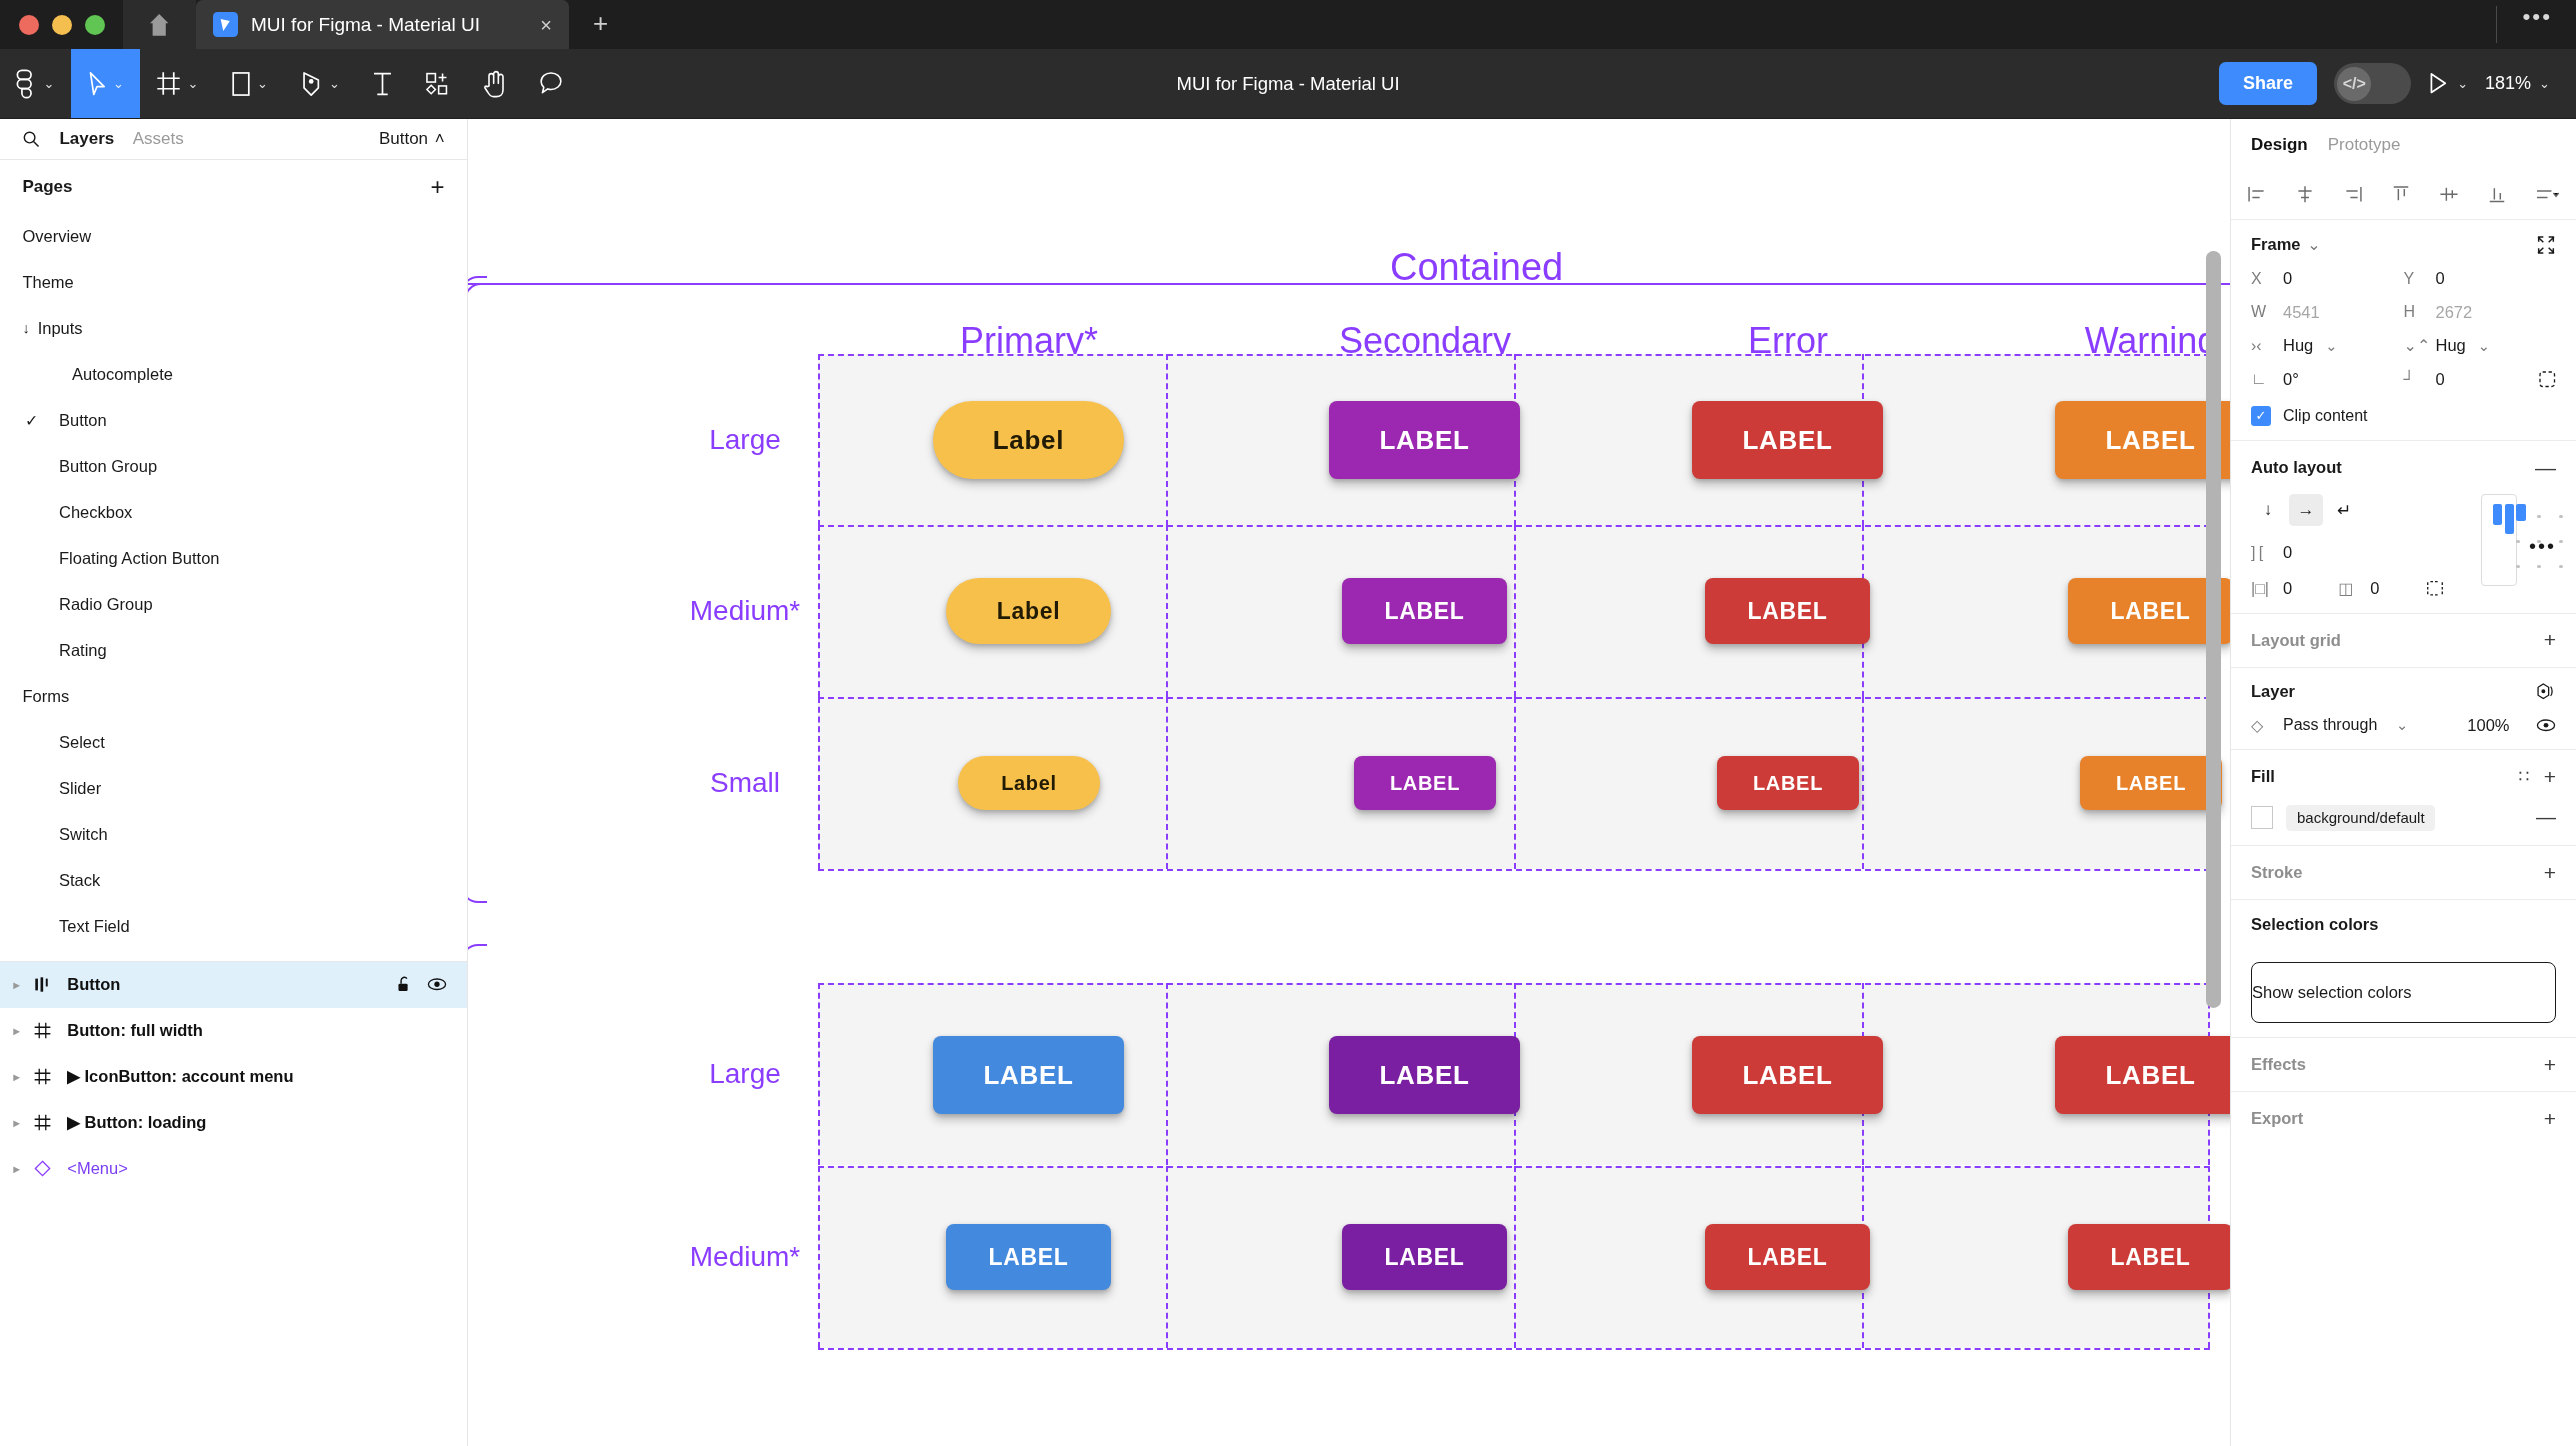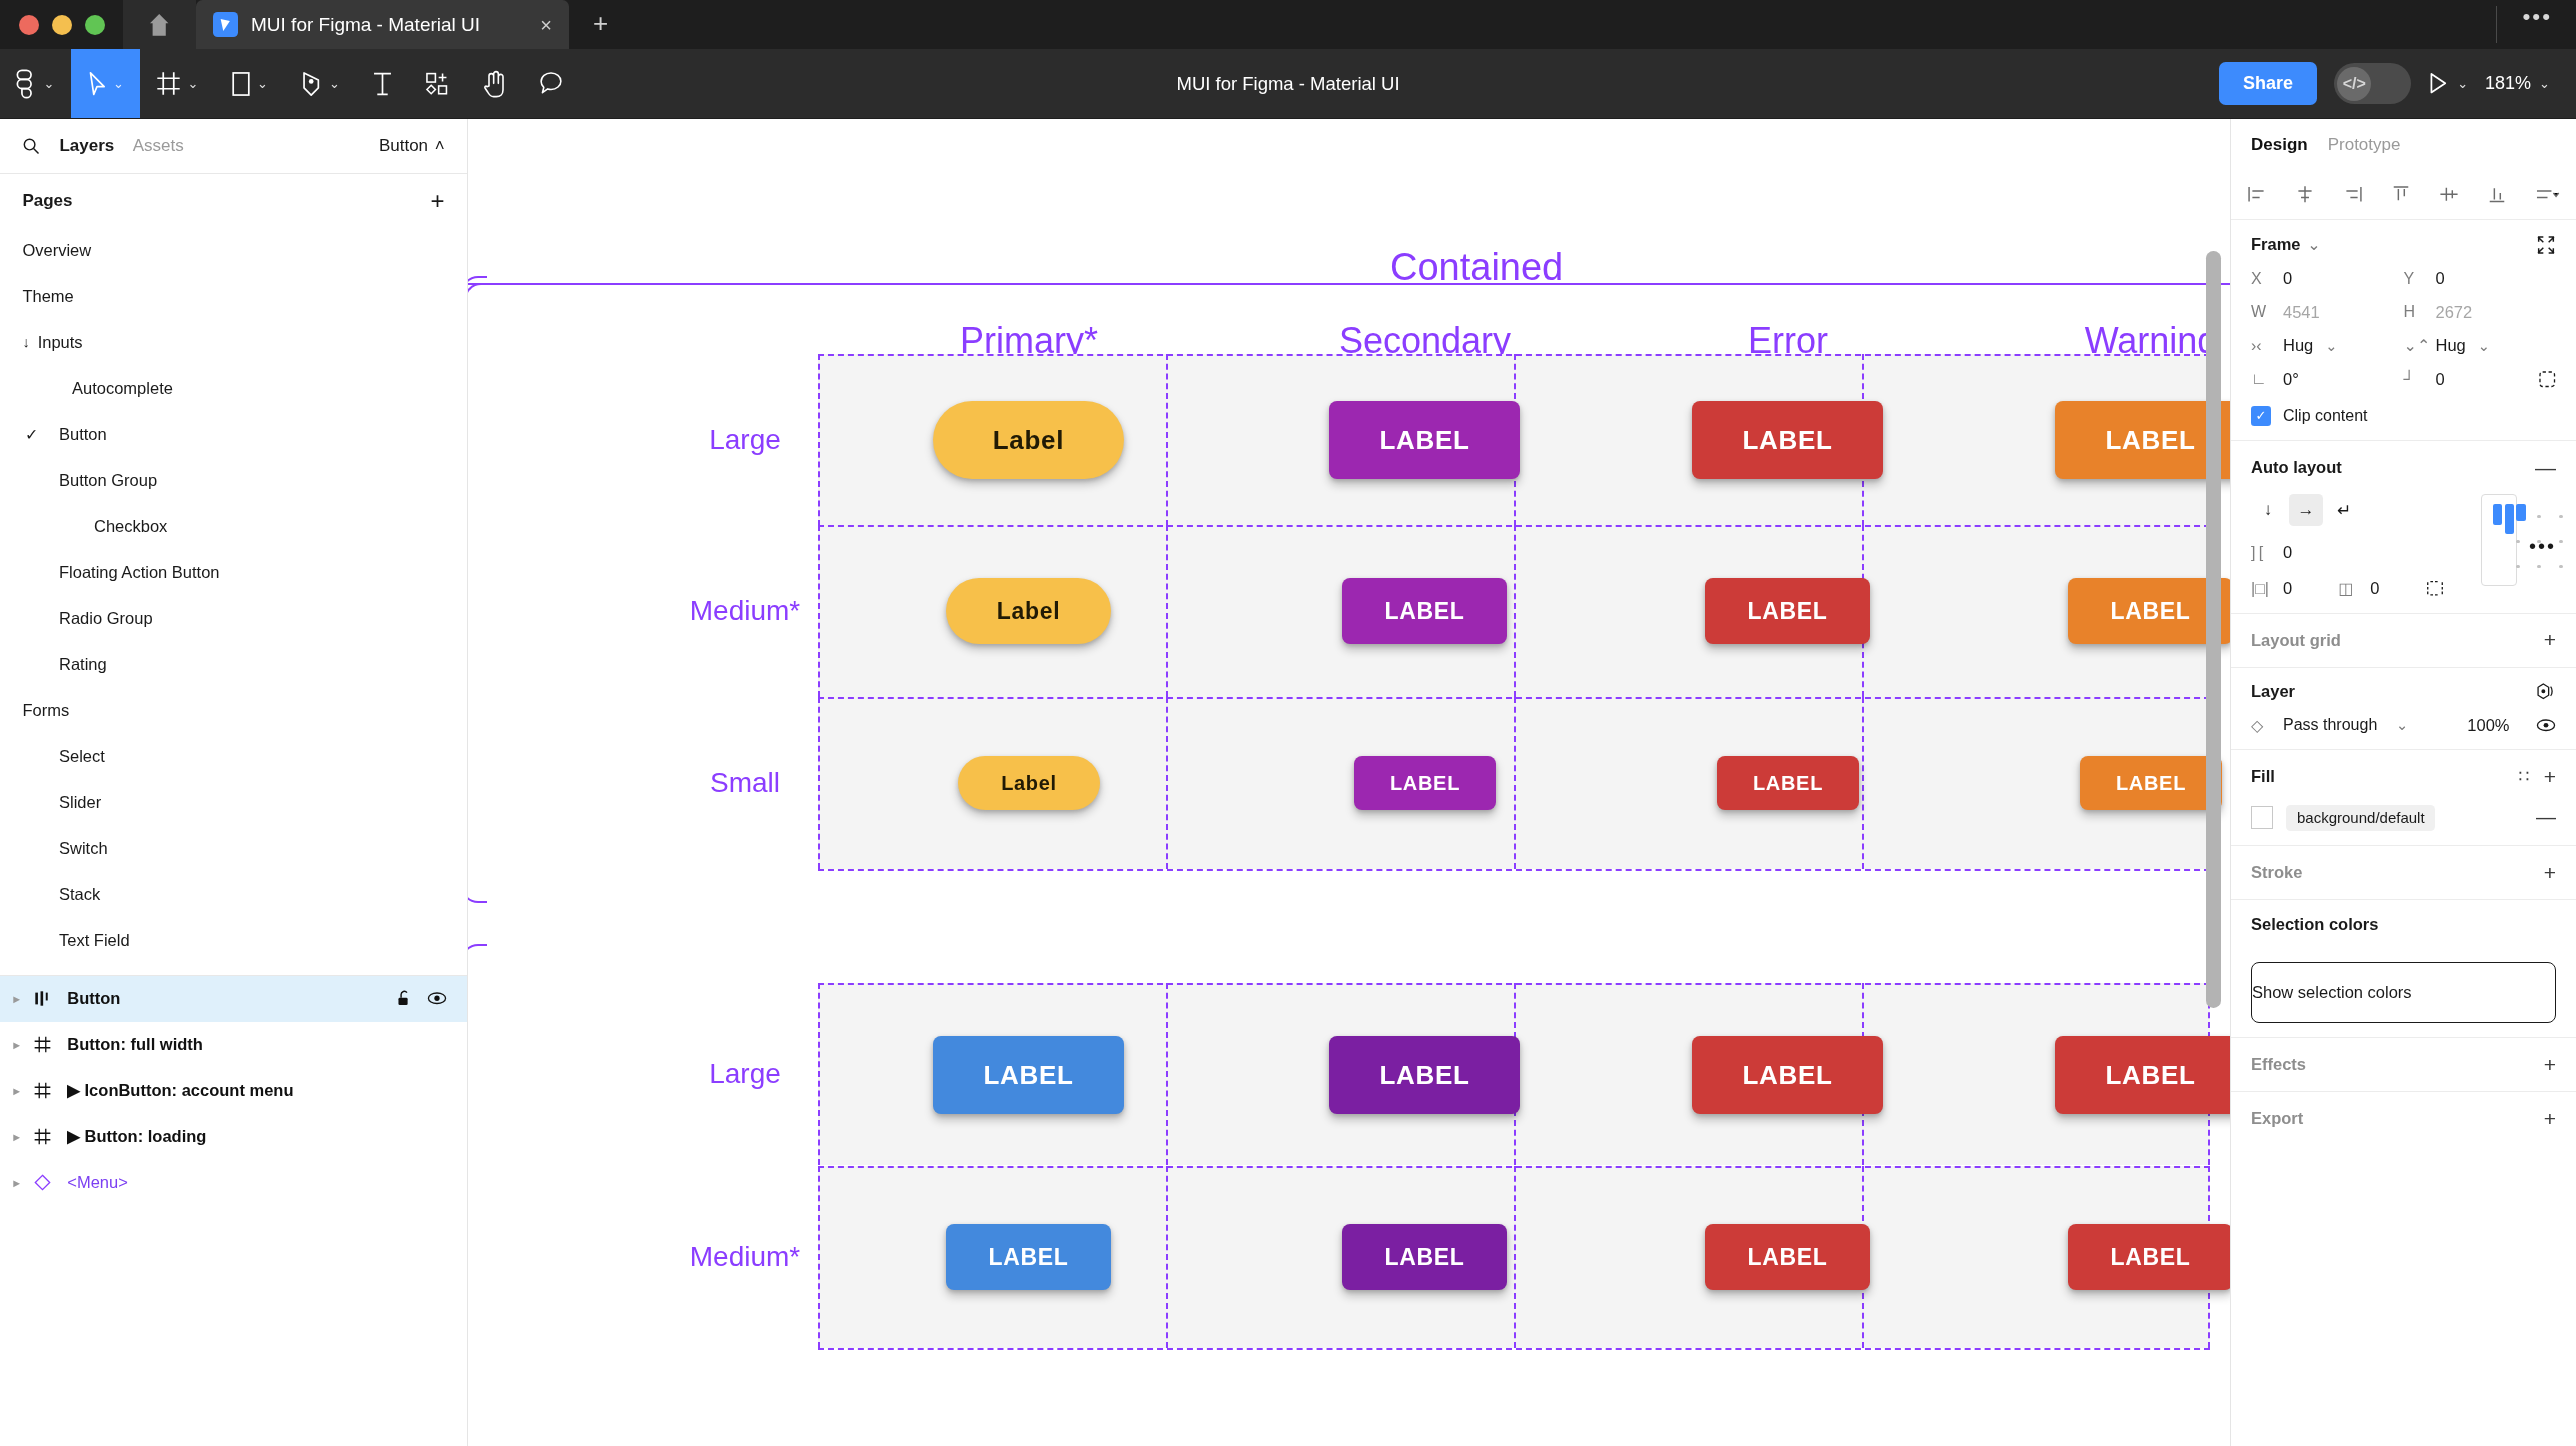--- a/index.html
+++ b/index.html
@@ -77,21 +77,21 @@
   .play-wrap { display: flex; align-items: center; gap: 9.2px; color: #fff; }
   .zoomlabel { color: #ffffff; font-size: 18px; display: flex; align-items: center; gap: 8px; }
 
   
   .leftpanel {
     position: absolute; top: 119px; left: 0; width: 468px; height: 1328px;
     background: #ffffff; border-right: 0.7px solid #e5e5e5;
     display: flex; flex-direction: column;
   }
   .lp-tabs {
-    height: 55px; display: flex; align-items: center; gap: 18.5px; padding: 0 22.4px;
+    height: 41px; display: flex; align-items: center; gap: 18.5px; padding: 0 22.4px;
     border-bottom: 0.7px solid #e8e8e8;
   }
   .lp-tab { font-size: 17px; color: #9a9a9a; }
   .lp-tab.active { color: #1a1a1a; font-weight: bold; }
   .lp-right { margin-left: auto; display: flex; align-items: center; gap: 6.6px;
     font-size: 17px; color: #1a1a1a; }
   .pages-hdr {
     height: 53px; display: flex; align-items: center; padding: 0 22.4px;
     font-size: 17px; font-weight: bold; color: #1a1a1a;
   }
@@ -359,21 +359,21 @@
         <div class="page-row" style="padding-left: 72px;">
           <span>Autocomplete</span>
         </div>
         <div class="page-row" style="padding-left: 59px;">
           <span class="chk">✓</span>
           <span>Button</span>
         </div>
         <div class="page-row" style="padding-left: 59px;">
           <span>Button Group</span>
         </div>
-        <div class="page-row" style="padding-left: 59px; margin-left: 35px;">
+        <div class="page-row" style="padding-left: 59px;">
           <span>Checkbox</span>
         </div>
         <div class="page-row" style="padding-left: 59px;">
           <span>Floating Action Button</span>
         </div>
         <div class="page-row" style="padding-left: 59px;">
           <span>Radio Group</span>
         </div>
         <div class="page-row" style="padding-left: 59px;">
           <span>Rating</span>

